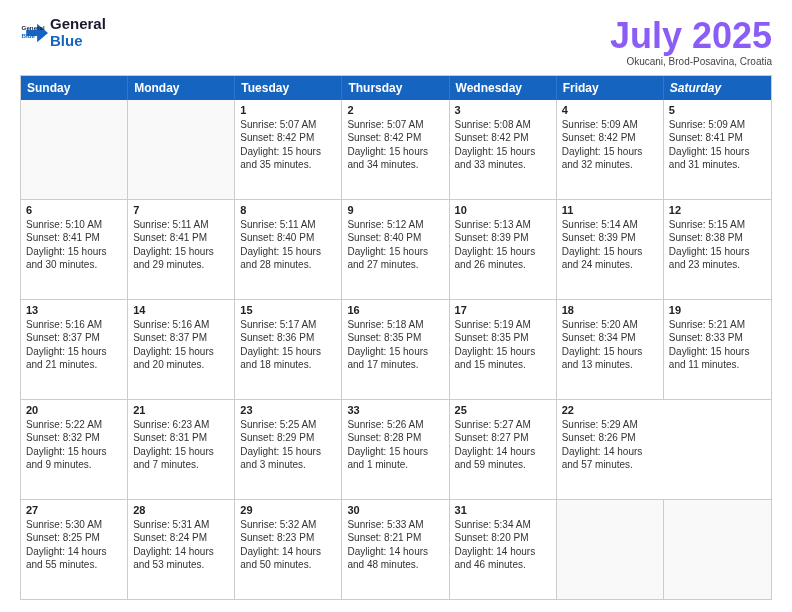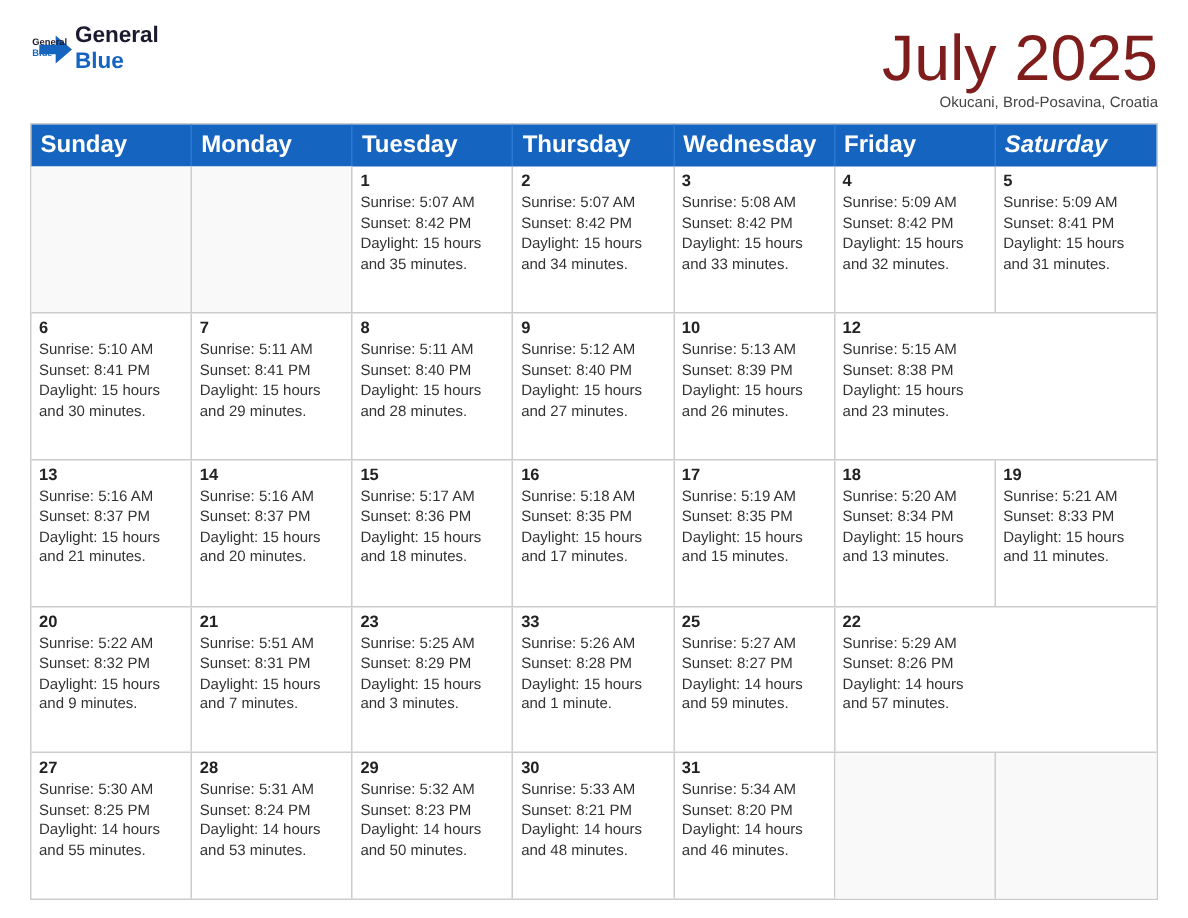--- a/index.html
+++ b/index.html
@@ -35,43 +35,43 @@
       line-height: 1.1;
     }
     .logo-icon {
       width: 28px;
       height: 28px;
     }
     .title-block {
       text-align: right;
     }
     .main-title {
-      font-size: 43px;
-      font-weight: normal;
-      color: #7f1d1d;
+      font-size: 36px;
+      font-weight: bold;
+      color: #8b5cf6;
       line-height: 1.1;
     }
     .subtitle {
       font-size: 10px;
       color: #444;
     }
     .calendar {
       flex: 1;
       display: flex;
       flex-direction: column;
       border: 1px solid #ccc;
     }
     .cal-header-row {
       display: grid;
       grid-template-columns: repeat(7, 1fr);
       background: #1565c0;
     }
     .cal-header-cell {
       color: #fff;
-      font-size: 16px;
+      font-size: 12px;
       font-weight: bold;
       padding: 5px 6px;
       border-right: 1px solid #2979d4;
       text-align: left;
     }
     .cal-header-cell:last-child { border-right: none; font-style: italic; }
     .cal-body {
       flex: 1;
       display: flex;
       flex-direction: column;
@@ -199,20 +199,26 @@
 Sunset: 8:40 PM
 Daylight: 15 hours and 27 minutes.</div>
           </div>
           <div class="cal-cell">
             <span class="day-num">10</span>
             <div class="cell-info">Sunrise: 5:13 AM
 Sunset: 8:39 PM
 Daylight: 15 hours and 26 minutes.</div>
           </div>
           <div class="cal-cell">
+            <span class="day-num">11</span>
+            <div class="cell-info">Sunrise: 5:14 AM
+Sunset: 8:39 PM
+Daylight: 15 hours and 24 minutes.</div>
+          </div>
+          <div class="cal-cell">
             <span class="day-num">12</span>
             <div class="cell-info">Sunrise: 5:15 AM
 Sunset: 8:38 PM
 Daylight: 15 hours and 23 minutes.</div>
           </div>
         </div>
         <div class="cal-week">
           <div class="cal-cell">
             <span class="day-num">13</span>
             <div class="cell-info">Sunrise: 5:16 AM
@@ -258,21 +264,21 @@
         </div>
         <div class="cal-week">
           <div class="cal-cell">
             <span class="day-num">20</span>
             <div class="cell-info">Sunrise: 5:22 AM
 Sunset: 8:32 PM
 Daylight: 15 hours and 9 minutes.</div>
           </div>
           <div class="cal-cell">
             <span class="day-num">21</span>
-            <div class="cell-info">Sunrise: 5:51 AM
+            <div class="cell-info">Sunrise: 6:23 AM
 Sunset: 8:31 PM
 Daylight: 15 hours and 7 minutes.</div>
           </div>
           <div class="cal-cell">
             <span class="day-num">23</span>
             <div class="cell-info">Sunrise: 5:25 AM
 Sunset: 8:29 PM
 Daylight: 15 hours and 3 minutes.</div>
           </div>
           <div class="cal-cell">

